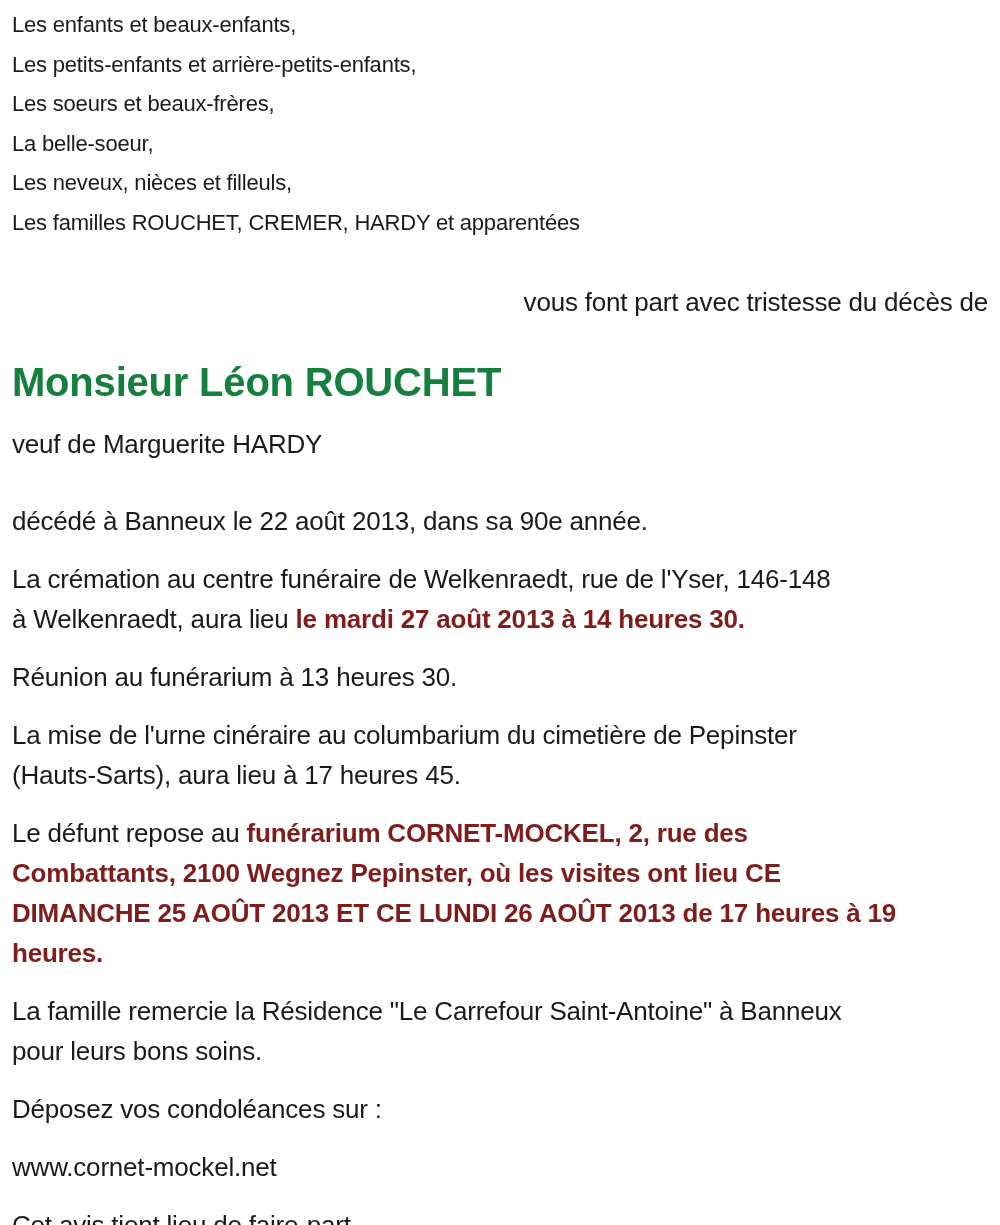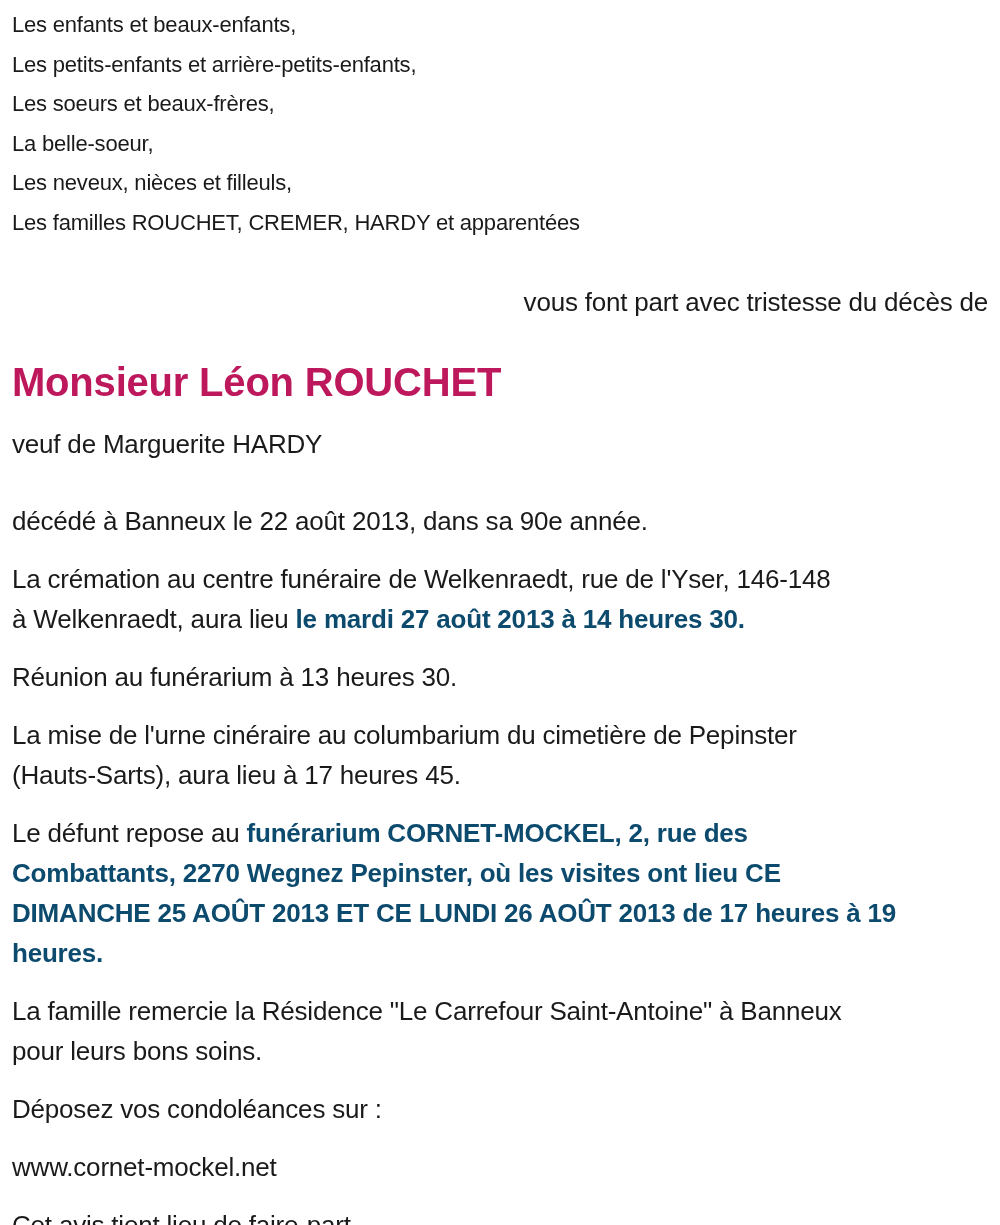--- a/index.html
+++ b/index.html
@@ -27,39 +27,39 @@
     margin-top: 40px;
     font-size: 26px;
     line-height: 40px;
     text-align: right;
   }
   h1.deceased-name {
     margin: 36px 0 0 0;
     font-size: 40px;
     line-height: 48px;
     font-weight: bold;
-    color: #be185d;
+    color: #15803d;
     letter-spacing: -0.2px;
   }
   .widower {
     margin-top: 18px;
     font-size: 26px;
     line-height: 40px;
   }
   .paragraphs p {
     margin: 18px 0 0 0;
     font-size: 26px;
     line-height: 40px;
   }
   .paragraphs p.first {
     margin-top: 37px;
   }
   .paragraphs b {
     font-weight: bold;
-    color: #0c4a6e;
+    color: #7f1d1d;
   }
 </style>
 </head>
 <body>
 
 <div class="notice">
 
   <div class="relatives">
       <div class="relative-line">Les enfants et beaux-enfants,</div>
       <div class="relative-line">Les petits-enfants et arrière-petits-enfants,</div>
@@ -73,20 +73,20 @@
 
   <h1 class="deceased-name">Monsieur Léon ROUCHET</h1>
 
   <div class="widower">veuf de Marguerite HARDY</div>
 
   <div class="paragraphs">
       <p class="first"><span>décédé à Banneux le 22 août 2013, dans sa 90e année.</span></p>
       <p><span>La crémation au centre funéraire de Welkenraedt, rue de l'Yser, 146-148</span><br><span>à Welkenraedt, aura lieu </span><b>le mardi 27 août 2013 à 14 heures 30.</b></p>
       <p><span>Réunion au funérarium à 13 heures 30.</span></p>
       <p><span>La mise de l'urne cinéraire au columbarium du cimetière de Pepinster</span><br><span>(Hauts-Sarts), aura lieu à 17 heures 45.</span></p>
-      <p><span>Le défunt repose au </span><b>funérarium CORNET-MOCKEL, 2, rue des</b><br><b>Combattants, 2270 Wegnez Pepinster, où les visites ont lieu CE</b><br><b>DIMANCHE 25 AOÛT 2013 ET CE LUNDI 26 AOÛT 2013 de 17 heures à 19</b><br><b>heures.</b></p>
+      <p><span>Le défunt repose au </span><b>funérarium CORNET-MOCKEL, 2, rue des</b><br><b>Combattants, 2100 Wegnez Pepinster, où les visites ont lieu CE</b><br><b>DIMANCHE 25 AOÛT 2013 ET CE LUNDI 26 AOÛT 2013 de 17 heures à 19</b><br><b>heures.</b></p>
       <p><span>La famille remercie la Résidence "Le Carrefour Saint-Antoine" à Banneux</span><br><span>pour leurs bons soins.</span></p>
       <p><span>Déposez vos condoléances sur :</span></p>
       <p><span>www.cornet-mockel.net</span></p>
       <p><span>Cet avis tient lieu de faire-part.</span></p>
     </div>
 
 </div>
 
 </body></html>

